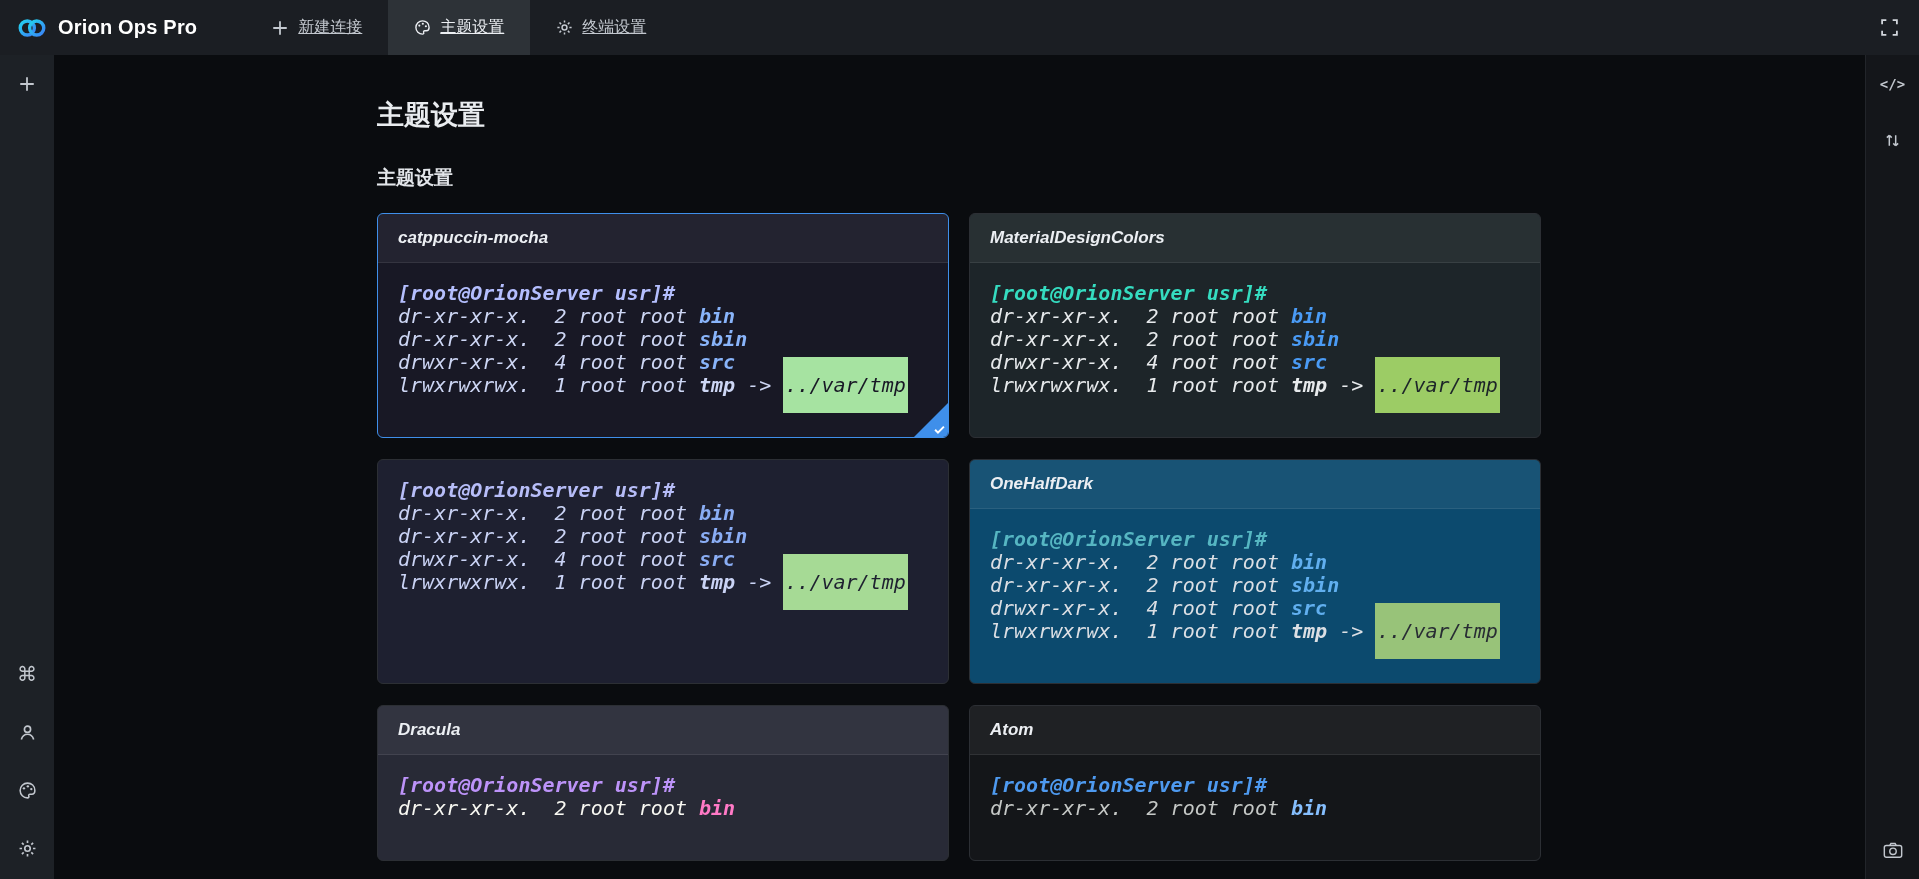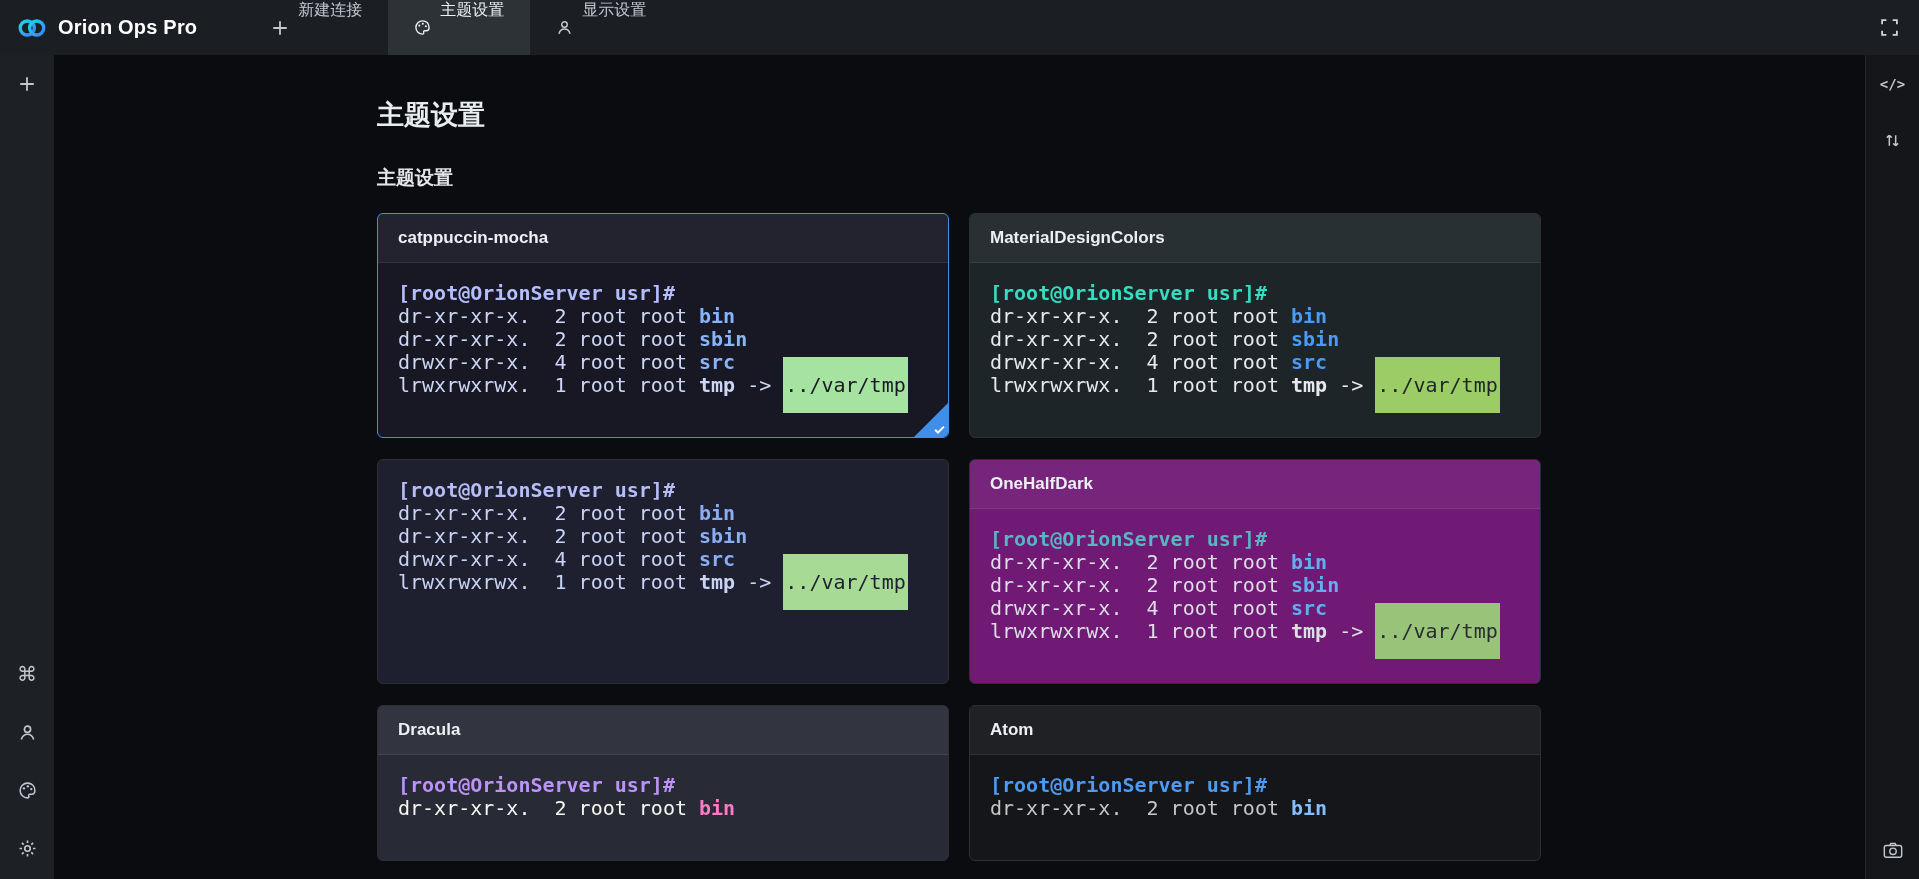--- a/index.html
+++ b/index.html
@@ -5,22 +5,22 @@
   * { margin:0; padding:0; box-sizing:border-box; }
   html,body { width:1919px; height:879px; overflow:hidden; background:#0a0c0f;
               font-family:"Liberation Sans","DejaVu Sans",sans-serif; }
   .app { width:1919px; height:879px; display:flex; flex-direction:column; }
 
   
   .navbar { height:55px; flex:0 0 55px; background:#1b1e23; display:flex; align-items:center; }
   .brand { display:flex; align-items:center; gap:10px; padding:0 20px 0 16px; }
   .brand-title { color:#ffffff; font-weight:bold; font-size:20px; letter-spacing:.2px; white-space:nowrap; }
   .nav-items { display:flex; height:100%; margin-left:28px; }
-  .nav-item { display:flex; gap:9px; padding:0 26px; color:#c3c8cf;
-              font-size:16px; cursor:pointer; white-space:nowrap; }
+  .nav-item { display:flex; align-items:center; gap:9px; padding:0 26px; color:#c3c8cf;
+              font-size:16px; cursor:pointer; white-space:nowrap;text-decoration:underline; }
   .nav-item.active { background:#2d3237; color:#eceff3; }
   .nav-icon { display:flex; align-items:center; line-height:0; }
   .navbar-spacer { flex:1; }
   .fullscreen-btn { margin-right:20px; color:#d2d6dc; display:flex; align-items:center; cursor:pointer; }
 
   
   .main-row { flex:1; display:flex; min-height:0; }
 
   .left-sidebar { width:54px; flex:0 0 54px; background:#1d2126; display:flex;
                   flex-direction:column; align-items:center; }
@@ -42,21 +42,21 @@
   .section-title { color:#e3e6ea; font-size:19px; font-weight:bold; margin-top:32px; }
 
   .alert { width:1164px; height:47px; margin-top:22px; background:#111a2c; border:1px solid #17325c;
            border-radius:5px; display:flex; align-items:center; padding:0 17px; gap:11px; }
   .alert-text { color:#d3dae4; font-size:16px; }
 
   .theme-grid { width:1164px; margin-top:22px; display:grid;
                 grid-template-columns:572px 572px; gap:21px 20px; }
 
   .theme-card { border:1px solid #2c2f34; border-radius:6px; position:relative; overflow:hidden;
-                cursor:pointer; }
+                cursor:pointer;font-style:italic; }
   .theme-card.selected { border-color:#3f8fea; }
   .card-header { height:49px; display:flex; align-items:center; padding:0 20px;
                  background:rgba(255,255,255,0.05); border-bottom:1px solid rgba(255,255,255,0.08); }
   .card-title { color:#eceff3; font-size:17px; font-weight:bold; }
   .card-body { padding:19px 20px 40px 20px; font-family:"DejaVu Sans Mono",monospace;
                font-size:20px; line-height:23px; white-space:pre; }
   .t-line.prompt { font-weight:bold; }
   .t-dir { font-weight:bold;margin-top:41px; }
   .t-sym { font-weight:bold; }
   .t-link { padding:16px 2px; }
@@ -102,25 +102,25 @@
               <circle cx="5" cy="6.2" r="1" fill="currentColor" stroke="none"></circle>
               <circle cx="8.3" cy="4.5" r="1" fill="currentColor" stroke="none"></circle>
               <circle cx="11.2" cy="6.8" r="1" fill="currentColor" stroke="none"></circle>
             </svg>
           </span>
           <span>主题设置</span>
         </div>
         <div class="nav-item">
           <span class="nav-icon">
             <svg width="17" height="17" viewBox="0 0 16 16" fill="none" stroke="currentColor" stroke-width="1.4">
-              <circle cx="8" cy="5.2" r="2.6"></circle>
-              <path d="M2.8 13.8c.9-2.9 2.9-4.3 5.2-4.3s4.3 1.4 5.2 4.3"></path>
-            </svg>
-          </span>
-          <span>显示设置</span>
+              <circle cx="8" cy="8" r="2.3"></circle>
+              <path d="M8 1.3v2.1M8 12.6v2.1M1.3 8h2.1M12.6 8h2.1M3.3 3.3l1.5 1.5M11.2 11.2l1.5 1.5M12.7 3.3l-1.5 1.5M4.8 11.2l-1.5 1.5"></path>
+            </svg>
+          </span>
+          <span>终端设置</span>
         </div>
       </nav>
     <div class="navbar-spacer"></div>
     <span class="fullscreen-btn">
       <svg width="19" height="19" viewBox="0 0 18 18" fill="none" stroke="currentColor" stroke-width="1.7">
         <path d="M2 6V2h4M12 2h4v4M16 12v4h-4M6 16H2v-4"></path>
       </svg>
     </span>
   </header>
 
@@ -177,21 +177,21 @@
           </div>
           <div class="theme-card" style="background: rgb(29, 37, 41);">
             <div class="card-header">
               <span class="card-title">MaterialDesignColors</span>
             </div>
             <div class="card-body"><div class="t-line prompt" style="color: rgb(53, 220, 192);">[root@OrionServer usr]#</div><div class="t-line" style="color: rgb(231, 234, 236);">dr-xr-xr-x.  2 root root <span class="t-dir" style="color: rgb(74, 155, 245);">bin</span></div><div class="t-line" style="color: rgb(231, 234, 236);">dr-xr-xr-x.  2 root root <span class="t-dir" style="color: rgb(74, 155, 245);">sbin</span></div><div class="t-line" style="color: rgb(231, 234, 236);">drwxr-xr-x.  4 root root <span class="t-dir" style="color: rgb(74, 155, 245);">src</span></div><div class="t-line" style="color: rgb(231, 234, 236);">lrwxrwxrwx.  1 root root <span class="t-sym">tmp</span> -&gt; <span class="t-link" style="background: rgb(156, 204, 101); color: rgb(29, 37, 41);">../var/tmp</span></div></div>
           </div>
           <div class="theme-card" style="background: rgb(30, 32, 48);">
             <div class="card-body"><div class="t-line prompt" style="color: rgb(183, 189, 248);">[root@OrionServer usr]#</div><div class="t-line" style="color: rgb(202, 211, 245);">dr-xr-xr-x.  2 root root <span class="t-dir" style="color: rgb(138, 173, 244);">bin</span></div><div class="t-line" style="color: rgb(202, 211, 245);">dr-xr-xr-x.  2 root root <span class="t-dir" style="color: rgb(138, 173, 244);">sbin</span></div><div class="t-line" style="color: rgb(202, 211, 245);">drwxr-xr-x.  4 root root <span class="t-dir" style="color: rgb(138, 173, 244);">src</span></div><div class="t-line" style="color: rgb(202, 211, 245);">lrwxrwxrwx.  1 root root <span class="t-sym">tmp</span> -&gt; <span class="t-link" style="background: rgb(166, 218, 149); color: rgb(30, 32, 48);">../var/tmp</span></div></div>
           </div>
-          <div class="theme-card" style="background: #701a75;">
+          <div class="theme-card" style="background: #0c4a6e;">
             <div class="card-header">
               <span class="card-title">OneHalfDark</span>
             </div>
             <div class="card-body"><div class="t-line prompt" style="color: rgb(86, 182, 194);">[root@OrionServer usr]#</div><div class="t-line" style="color: rgb(220, 223, 228);">dr-xr-xr-x.  2 root root <span class="t-dir" style="color: rgb(97, 175, 239);">bin</span></div><div class="t-line" style="color: rgb(220, 223, 228);">dr-xr-xr-x.  2 root root <span class="t-dir" style="color: rgb(97, 175, 239);">sbin</span></div><div class="t-line" style="color: rgb(220, 223, 228);">drwxr-xr-x.  4 root root <span class="t-dir" style="color: rgb(97, 175, 239);">src</span></div><div class="t-line" style="color: rgb(220, 223, 228);">lrwxrwxrwx.  1 root root <span class="t-sym">tmp</span> -&gt; <span class="t-link" style="background: rgb(152, 195, 121); color: rgb(40, 44, 52);">../var/tmp</span></div></div>
           </div>
           <div class="theme-card" style="background: rgb(40, 42, 54);">
             <div class="card-header">
               <span class="card-title">Dracula</span>
             </div>
             <div class="card-body"><div class="t-line prompt" style="color: rgb(189, 147, 249);">[root@OrionServer usr]#</div><div class="t-line" style="color: rgb(248, 248, 242);">dr-xr-xr-x.  2 root root <span class="t-dir" style="color: rgb(255, 121, 198);">bin</span></div></div>

